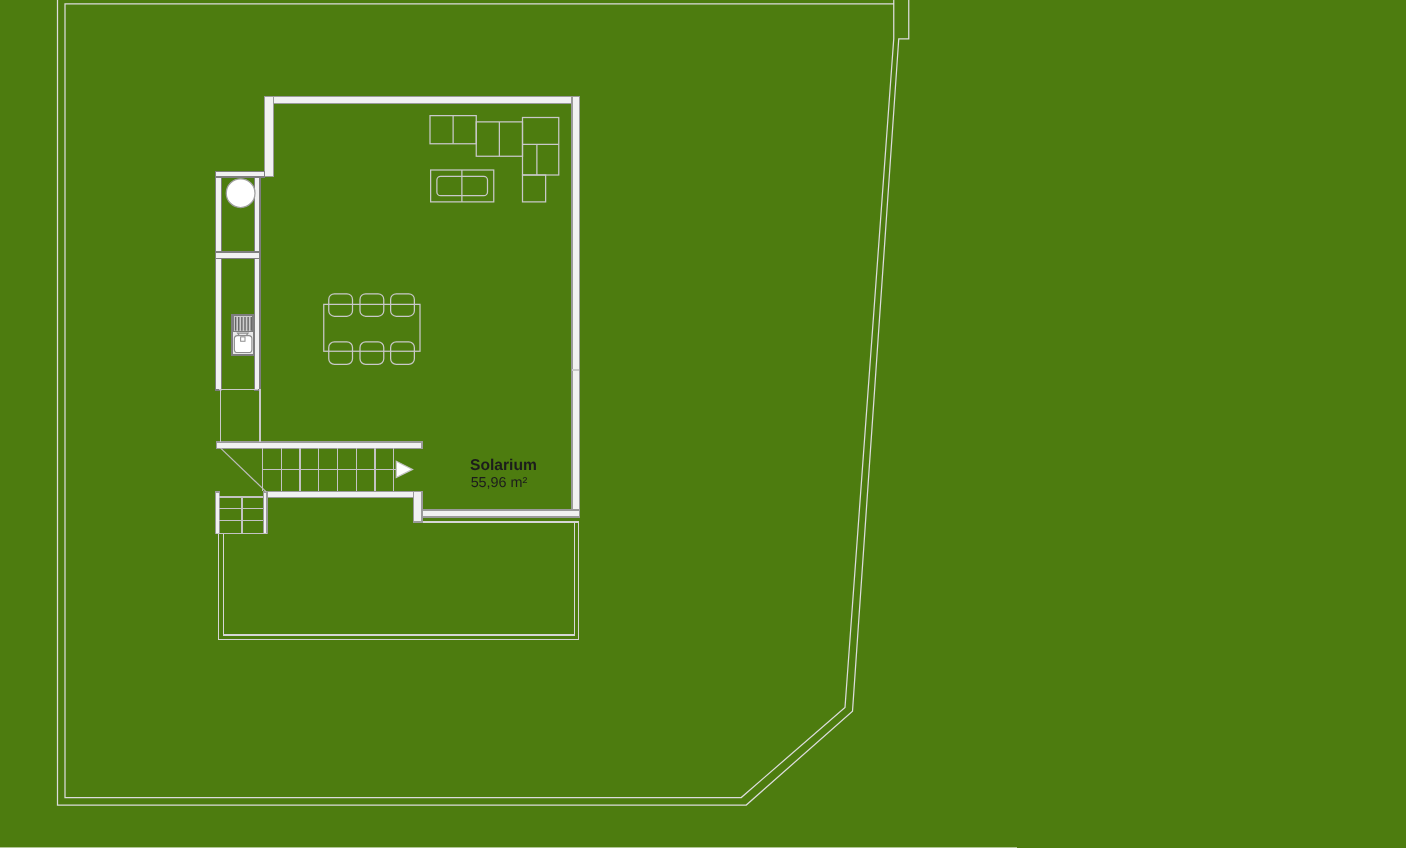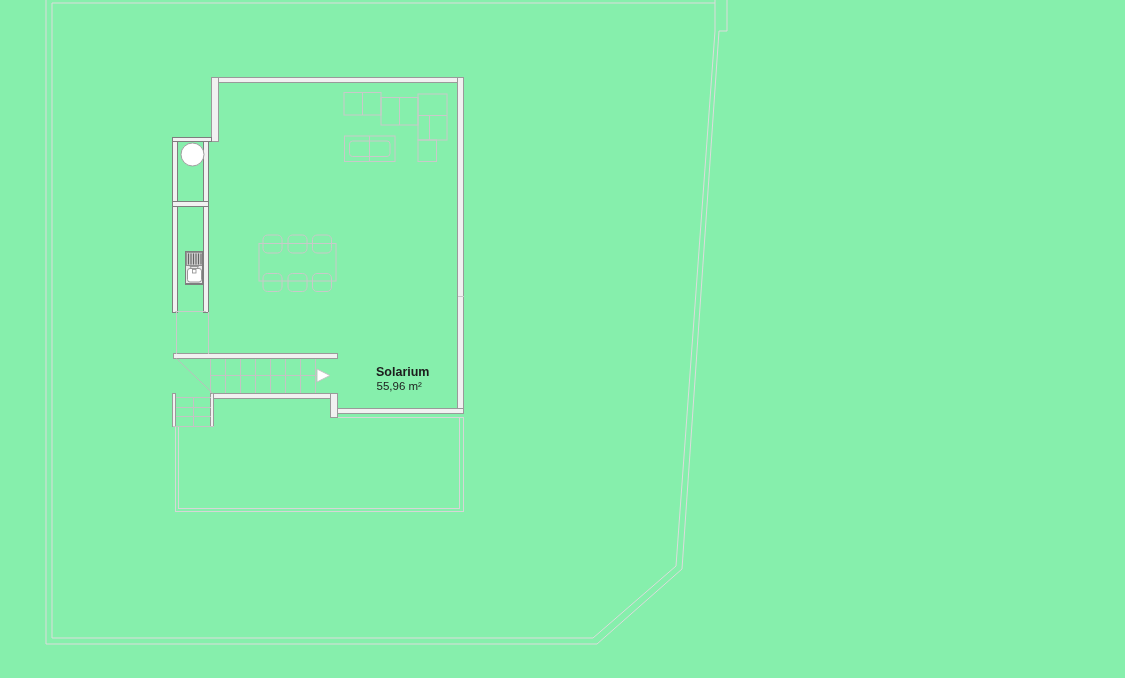--- a/index.html
+++ b/index.html
@@ -1,17 +1,17 @@
 <!DOCTYPE html>
 <html><head>
 <meta charset="utf-8">
 <style>
   html,body{margin:0;padding:0;background:#ffffff;}
   body{width:1125px;height:678px;overflow:hidden;font-family:"Liberation Sans",sans-serif;}
-  .stage{position:relative;width:1125px;height:678px;background:#86efac;}
+  .stage{position:relative;width:1125px;height:678px;background:#4d7c0f;}
   svg{display:block;}
   .crisp{shape-rendering:crispEdges;}
   .room-name{font-family:"Liberation Sans",sans-serif;font-weight:bold;font-size:12.5px;}
   .room-area{font-family:"Liberation Sans",sans-serif;font-weight:normal;font-size:11.5px;}
 </style>
 </head>
 <body>
 
 <div class="stage">
 <svg width="1125" height="678" viewBox="0 0 1125 678">

